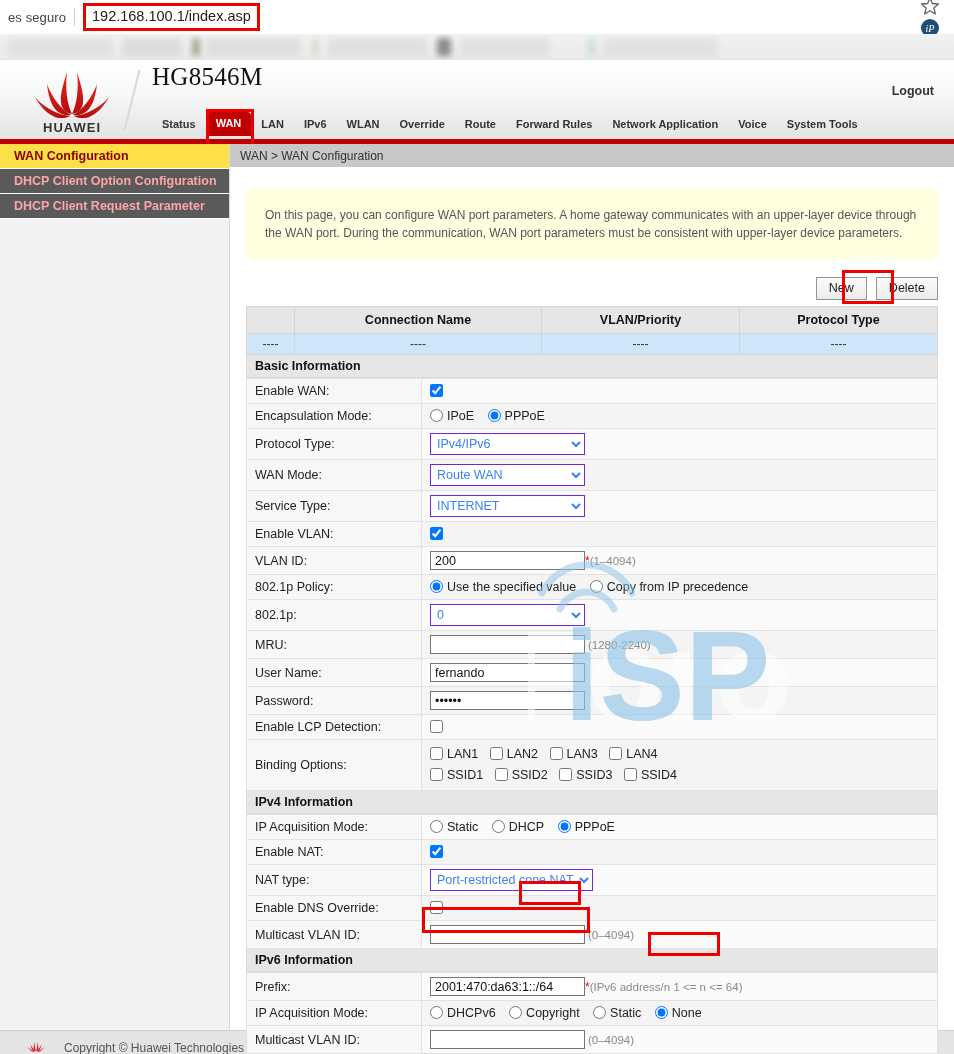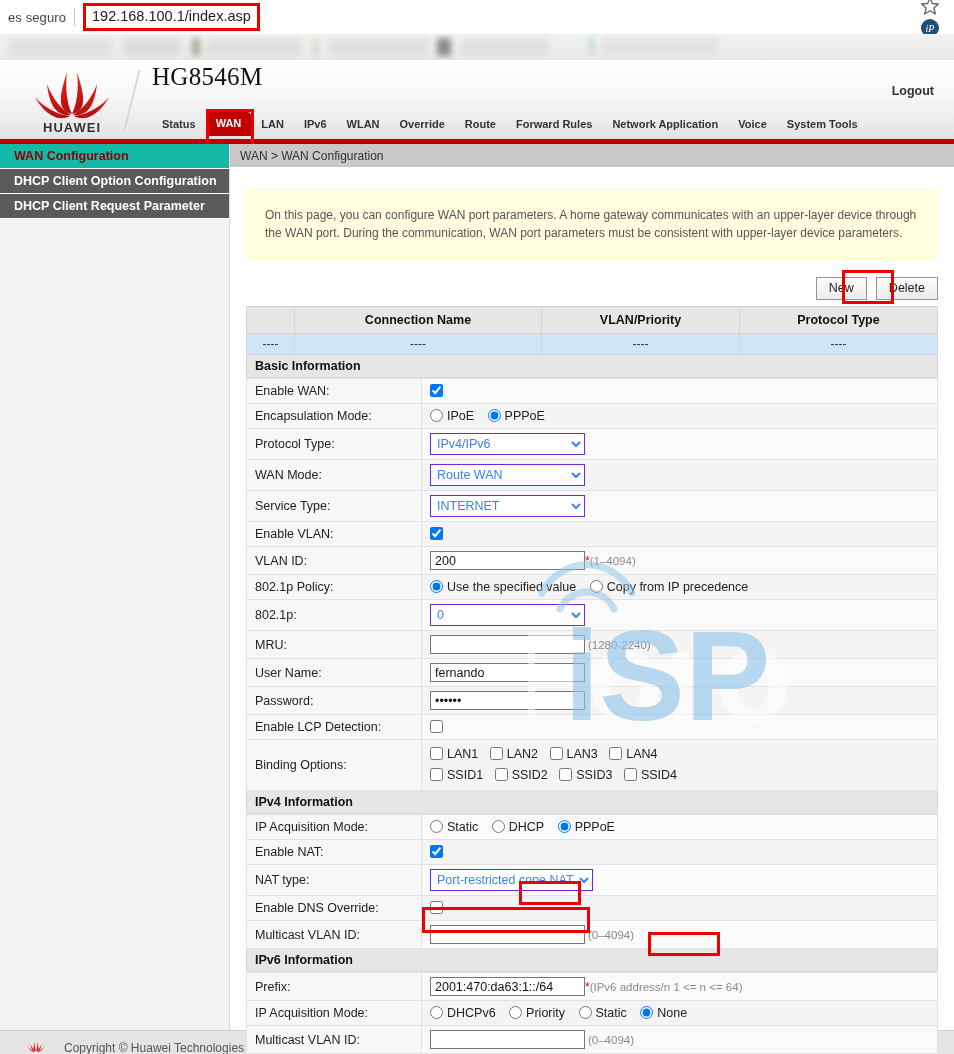--- a/index.html
+++ b/index.html
@@ -70,24 +70,24 @@
   .nav-hl {
     position:absolute; left:206px; top:49px; width:48px; height:41px;
     border: 3px solid #ee0000; pointer-events:none;
   }
 
   
   .content { position:relative; display:flex; height: 886px; }
   .sidebar { width: 230px; background:#f2f2f2; border-right:1px solid #d9d9d9; }
   .side-item {
     height: 25px; display:flex; align-items:center; padding-left:14px;
-    font-size: 12.5px; font-weight:bold; color:#ffffff; background:#5a5a5a;
+    font-size: 12.5px; font-weight:bold; color:#fca5a5; background:#5a5a5a;
     border-bottom:1px solid #fff; cursor:pointer; white-space:nowrap;
   }
-  .side-item.active { background:#14b8a6; color:#8b0000; }
+  .side-item.active { background:#fde047; color:#8b0000; }
 
   .main { flex:1; background:#fff; position:relative; }
   .breadcrumb {
     height:23px; background:#c8c8c8; display:flex; align-items:center;
     padding-left:10px; font-size:12px; color:#333;
   }
 
   .panel { margin: 22px 16px 0 16px; position:relative; }
   .notice {
     background:#ffffdf; border:1px solid #ffffc8; color:#555;
@@ -468,21 +468,21 @@
           <tr>
             <td class="lbl">Prefix:</td>
             <td>
               <input type="text" class="w155" value="2001:470:da63:1::/64" style=""><span class="req">*</span><span class="hint" style="margin-left:0">(IPv6 address/n 1 &lt;= n &lt;= 64)</span>
             </td>
           </tr>
           <tr>
             <td class="lbl">IP Acquisition Mode:</td>
             <td>
               <label class="rd"><input type="radio" name="v6a" style=""><span>DHCPv6</span></label>
-              <label class="rd"><input type="radio" name="v6a" style=""><span>Priority</span></label>
+              <label class="rd"><input type="radio" name="v6a" style=""><span>Copyright</span></label>
               <label class="rd"><input type="radio" name="v6a" style=""><span>Static</span></label>
               <label class="rd"><input type="radio" name="v6a" checked="" style=""><span>None</span></label>
             </td>
           </tr>
           <tr>
             <td class="lbl">Multicast VLAN ID:</td>
             <td>
               <input type="text" class="w155" value="" style=""><span class="hint">(0–4094)</span>
             </td>
           </tr>

